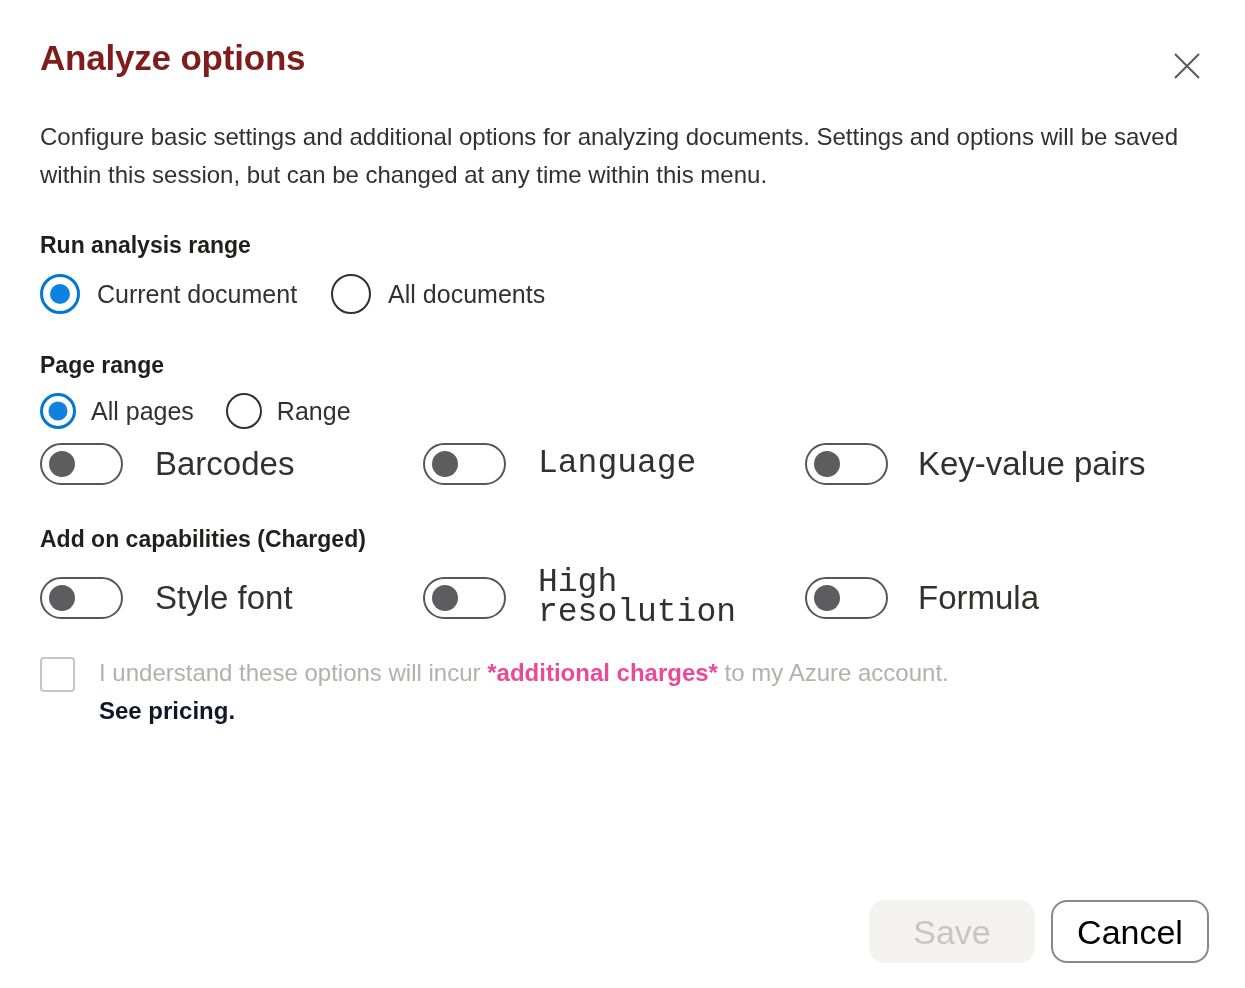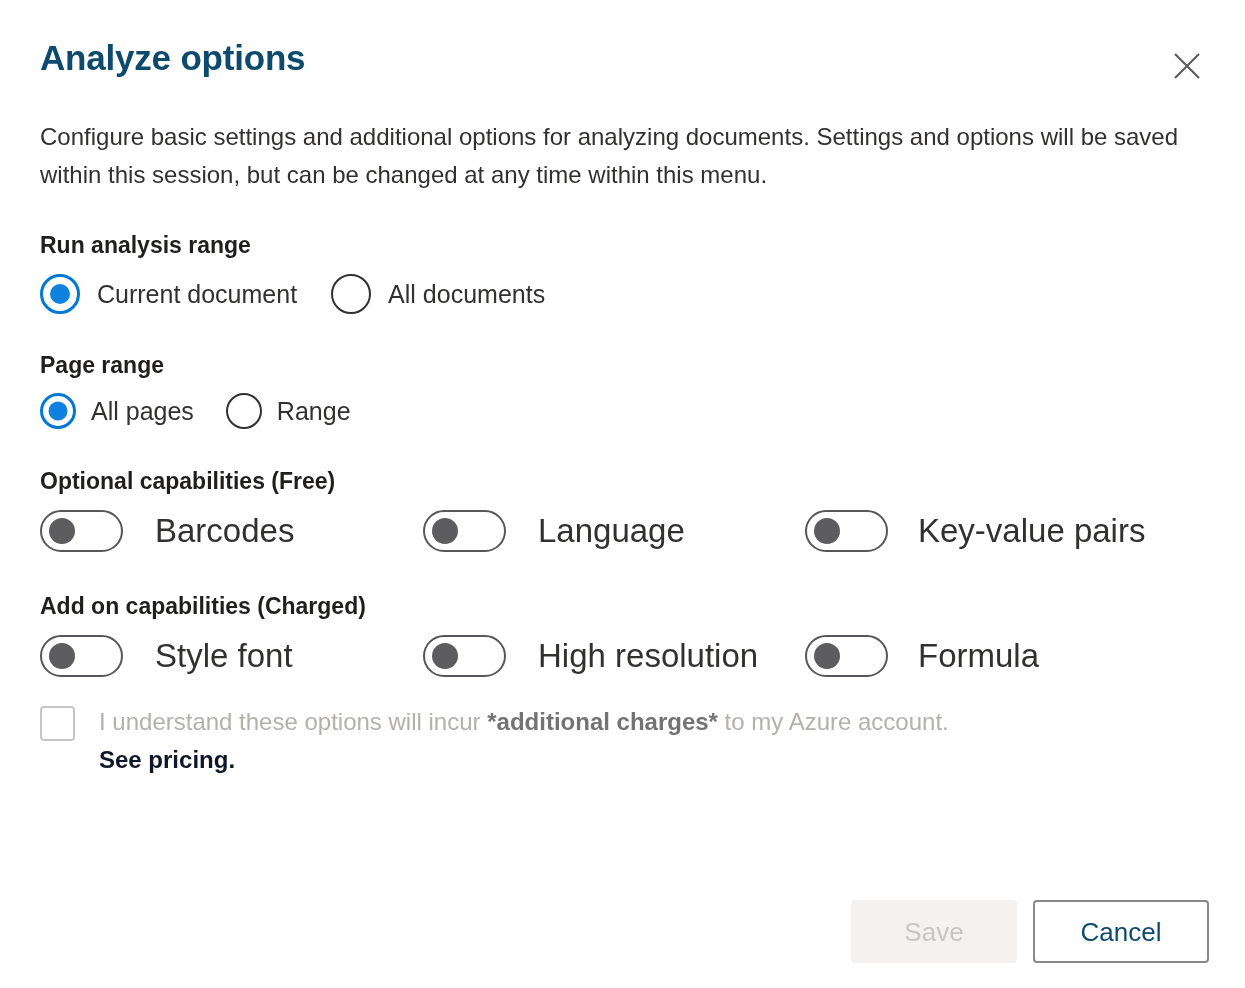--- a/index.html
+++ b/index.html
@@ -28,21 +28,21 @@
 
   
   .dlg-header {
     position: relative;
     height: 60px;
   }
   .dlg-title {
     font-size: 35px;
     font-weight: bold;
     letter-spacing: -0.2px;
-    color: #0c4a6e;
+    color: #7f1d1d;
     line-height: 44px;
     margin: 0;
     padding-top: 2px;
   }
   .close-btn {
     position: absolute;
     right: -4px;
     top: 10px;
     width: 44px;
     height: 44px;
@@ -135,21 +135,21 @@
     display: flex;
     align-items: center;
     margin-top: 14px;
   }
   .toggle-cell {
     display: flex;
     align-items: center;
     flex: none;
   }
   .toggle-cell.c1 { width: 383px; }
-  .toggle-cell.c2 { width: 382px; }
+  .toggle-cell.c2 { width: 382px; font-family: Liberation Mono, monospace; }
 
   .toggle {
     position: relative;
     width: 83px;
     height: 42px;
     border: 2px solid #57565a;
     border-radius: 21px;
     background: #ffffff;
     flex: none;
     cursor: pointer;
@@ -188,63 +188,63 @@
     flex: none;
     margin-top: 3px;
     cursor: default;
   }
   .consent-text {
     margin-left: 24px;
     font-size: 24px;
     line-height: 38px;
     color: #b3b0ad;
   }
-  .consent-text b { font-weight: bold; color: #737373; }
+  .consent-text b { font-weight: bold; color: #ec4899; }
   .pricing-link {
     display: inline-block;
     color: #0f172a;
     font-weight: bold;
     font-size: 24px;
     line-height: 38px;
     text-decoration: none;
     cursor: pointer;
   }
 
   
   .footer {
     position: absolute;
     right: 36px;
     bottom: 25px;
     display: flex;
     align-items: center;
   }
   .btn {
     font-family: "Liberation Sans", sans-serif;
-    font-size: 26px;
+    font-size: 34px;
     line-height: 1;
     height: 63px;
-    border-radius: 4px;
+    border-radius: 16px;
     display: flex;
     align-items: center;
     justify-content: center;
     padding: 0 20px;
   }
   .btn-save {
     width: 166px;
     background: #f3f2f1;
     border: none;
     color: #c8c6c4;
     cursor: default;
     margin-right: 16px;
   }
   .btn-cancel {
-    width: 176px;
+    width: 158px;
     background: #ffffff;
     border: 2px solid #8a8886;
-    color: #0c4a6e;
+    color: #000000;
     cursor: pointer;
   }
 </style>
 </head>
 <body>
 
 <div class="dialog">
 
   <div class="dlg-header">
     <h1 class="dlg-title">Analyze options</h1>
@@ -276,21 +276,20 @@
     <div class="radio-item">
       <span class="radio-mark checked"></span>
       <span class="radio-label">All pages</span>
     </div>
     <div class="radio-item">
       <span class="radio-mark unchecked"></span>
       <span class="radio-label">Range</span>
     </div>
   </div>
 
-  <h2 class="section-heading sec-optional">Optional capabilities (Free)</h2>
   <div class="toggle-row">
     <div class="toggle-cell c1">
       <span class="toggle">
           <span class="thumb"></span>
         </span>
       <span class="toggle-label">Barcodes</span>
     </div>
     <div class="toggle-cell c2">
       <span class="toggle">
           <span class="thumb"></span>

